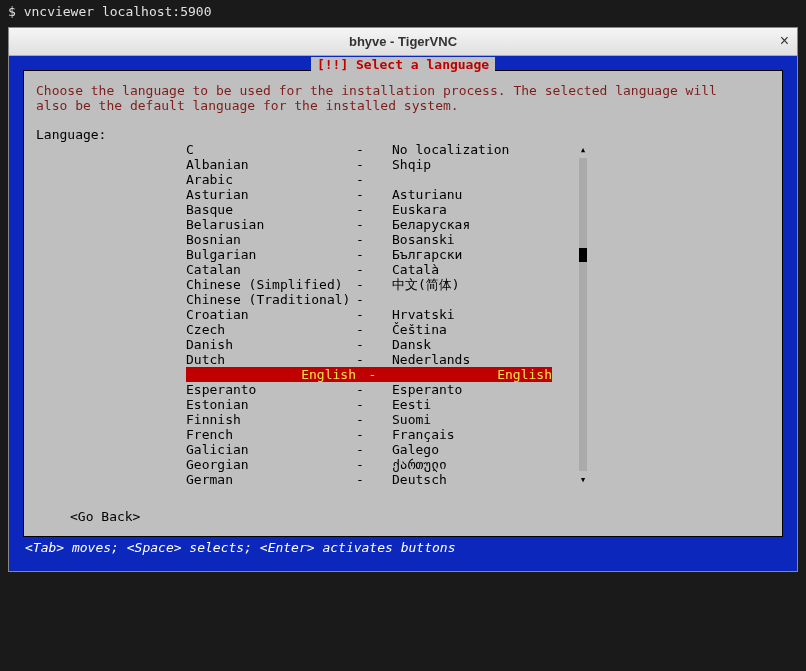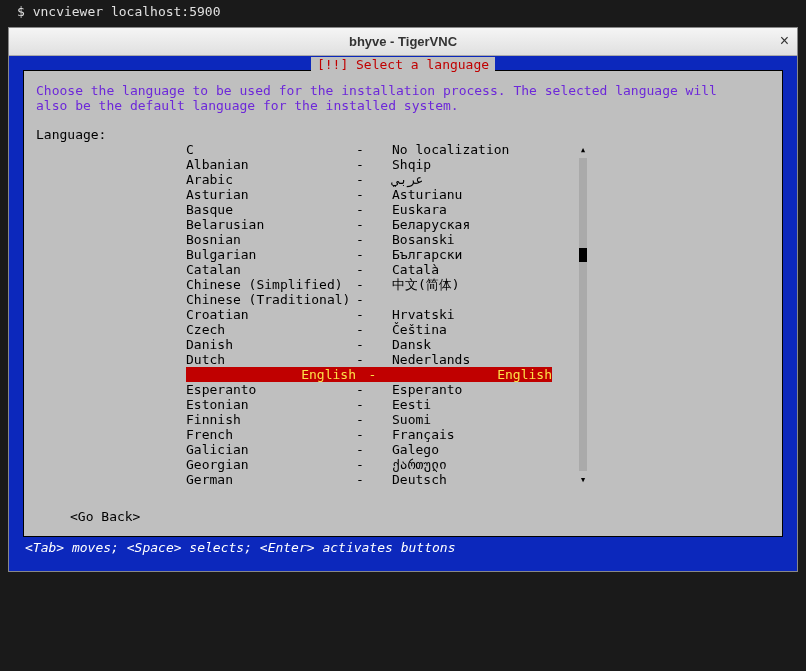--- a/index.html
+++ b/index.html
@@ -10,21 +10,20 @@
     width: 806px;
     height: 671px;
     overflow: hidden;
     color: #e0e0e0;
   }
   .terminal-line {
     padding: 4px 8px;
     color: #e0e0e0;
     background: #1a1a1a;
     font-family: monospace;
-    margin-left: 9px;
   }
   .vnc-window {
     margin: 4px 8px;
     background: #d0d0d0;
     border: 1px solid #888;
   }
   .titlebar {
     display: flex;
     align-items: center;
     justify-content: center;
@@ -64,28 +63,28 @@
     text-align: center;
     margin-top: -6px;
     margin-bottom: 8px;
     height: 0;
     position: relative;
     top: -14px;
   }
   .dialog-title {
     background: #bfbfbf;
     color: #c00000;
-    font-weight: normal;
+    font-weight: bold;
     padding: 0 6px;
     display: inline-block;
     position: relative;
     top: 0px;
   }
   .dialog-inner { padding-top: 4px;}
-  .instructions { color: #6d28d9; margin-bottom: 14px; white-space: pre-wrap; }
+  .instructions { color: #7f1d1d; margin-bottom: 14px; white-space: pre-wrap; }
   .label { color:#000; margin-bottom: 0; }
   .lang-area {
     display: flex;
     padding-left: 150px;
   }
   .lang-list { }
   .lang-row {
     display: flex;
     white-space: pre;
     color: #000;
@@ -141,21 +140,21 @@
       </div>
       <div class="dialog-inner">
         <div class="instructions">Choose the language to be used for the installation process. The selected language will
 also be the default language for the installed system.</div>
         <div class="label">Language:</div>
 
         <div class="lang-area">
           <div class="lang-list" id="lang-list">
               <div class="lang-row"><span class="col1">C</span><span class="sep">-  </span><span class="col2">No localization</span></div>
               <div class="lang-row"><span class="col1">Albanian</span><span class="sep">-  </span><span class="col2">Shqip</span></div>
-              <div class="lang-row"><span class="col1">Arabic</span><span class="sep">-  </span><span class="col2">عربي</span></div>
+              <div class="lang-row"><span class="col1">Arabic</span><span class="sep">-  </span></div>
               <div class="lang-row"><span class="col1">Asturian</span><span class="sep">-  </span><span class="col2">Asturianu</span></div>
               <div class="lang-row"><span class="col1">Basque</span><span class="sep">-  </span><span class="col2">Euskara</span></div>
               <div class="lang-row"><span class="col1">Belarusian</span><span class="sep">-  </span><span class="col2">Беларуская</span></div>
               <div class="lang-row"><span class="col1">Bosnian</span><span class="sep">-  </span><span class="col2">Bosanski</span></div>
               <div class="lang-row"><span class="col1">Bulgarian</span><span class="sep">-  </span><span class="col2">Български</span></div>
               <div class="lang-row"><span class="col1">Catalan</span><span class="sep">-  </span><span class="col2">Català</span></div>
               <div class="lang-row"><span class="col1">Chinese (Simplified)</span><span class="sep">-  </span><span class="col2">中文(简体)</span></div>
               <div class="lang-row"><span class="col1">Chinese (Traditional)</span><span class="sep">-  </span></div>
               <div class="lang-row"><span class="col1">Croatian</span><span class="sep">-  </span><span class="col2">Hrvatski</span></div>
               <div class="lang-row"><span class="col1">Czech</span><span class="sep">-  </span><span class="col2">Čeština</span></div>

